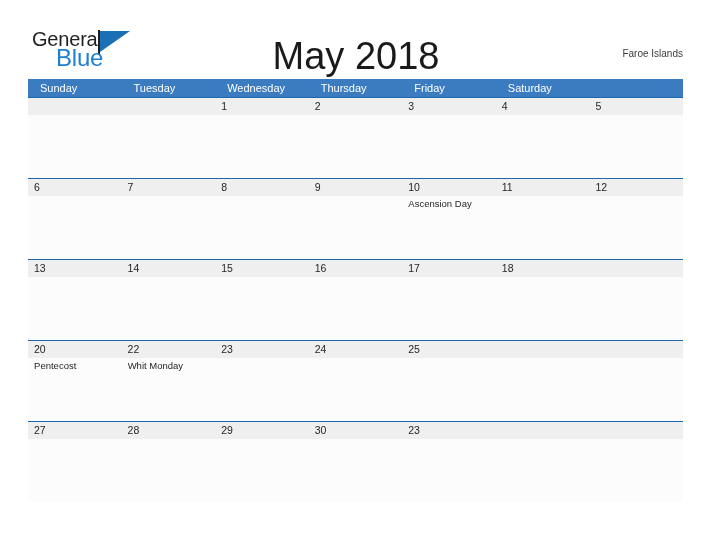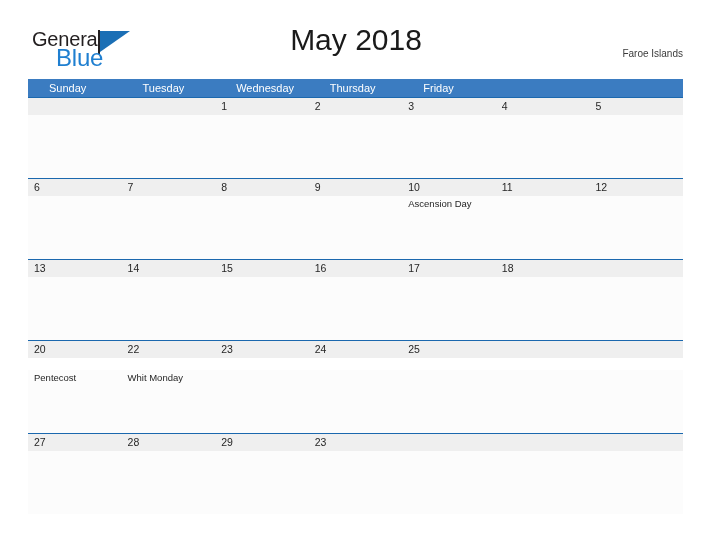--- a/index.html
+++ b/index.html
@@ -71,24 +71,24 @@
     left: 66px;
     top: 2px;
     width: 2px;
     height: 24px;
     background: #231f20;
   }
 
   .title {
     position: absolute;
     left: 0;
-    top: 22px;
+    top: 38px;
     width: 712px;
     text-align: center;
-    font-size: 30px;
+    font-size: 38px;
     color: #1a1a1a;
     font-weight: normal;
     line-height: 36px;
   }
 
   .locale {
     position: absolute;
     right: 29px;
     top: 45px;
     font-size: 10px;
@@ -108,21 +108,21 @@
   .dow-row {
     display: flex;
     width: 655px;
     height: 18px;
     background: #3b7cc1;
   }
   .dow-cell {
     width: 93.571px;
     height: 18px;
     box-sizing: border-box;
-    padding-left: 21px;
+    padding-left: 12px;
     color: #ffffff;
     font-size: 11px;
     line-height: 18px;
     white-space: nowrap;
     overflow: hidden;
   }
 
   .week {
     width: 655px;
   }
@@ -145,37 +145,38 @@
     font-size: 10.5px;
     color: #262626;
     line-height: 17px;
     white-space: nowrap;
     overflow: hidden;
   }
   .week-body {
     display: flex;
     width: 655px;
     background: #fcfcfc;
+    justify-content: flex-end;
   }
   .event-cell {
     width: 93.571px;
     box-sizing: border-box;
     padding-left: 6px;
     padding-top: 2px;
     font-size: 9.5px;
     color: #1f1f1f;
     line-height: 12px;
     overflow: hidden;
   }
 
   
   .h-w1 { height: 63px; }
   .h-w2 { height: 63px; }
   .h-w3 { height: 63px; }
-  .h-w4 { height: 63px; margin-top: 12px; }
+  .h-w4 { height: 63px; }
   .h-w5 { height: 63px; }
 </style>
 </head>
 <body>
 
 <div class="page">
 
   <div class="header">
 
     <div class="logo">
@@ -191,20 +192,21 @@
   </div>
 
   <div class="calendar">
 
     <div class="dow-row">
       <div class="dow-cell">Sunday</div>
       <div class="dow-cell">Tuesday</div>
       <div class="dow-cell">Wednesday</div>
       <div class="dow-cell">Thursday</div>
       <div class="dow-cell">Friday</div>
+      <div class="dow-cell">Saturday</div>
     </div>
 
     <div class="week">
       <div class="week-rule"></div>
       <div class="week-dates">
         <div class="date-cell"></div>
         <div class="date-cell"></div>
         <div class="date-cell">1</div>
         <div class="date-cell">2</div>
         <div class="date-cell">3</div>
@@ -284,20 +286,21 @@
         <div class="event-cell"></div>
       </div>
     </div>
 
     <div class="week">
       <div class="week-rule"></div>
       <div class="week-dates">
         <div class="date-cell">27</div>
         <div class="date-cell">28</div>
         <div class="date-cell">29</div>
+        <div class="date-cell">30</div>
         <div class="date-cell">23</div>
         <div class="date-cell"></div>
         <div class="date-cell"></div>
       </div>
       <div class="week-body h-w5">
         <div class="event-cell"></div>
         <div class="event-cell"></div>
         <div class="event-cell"></div>
         <div class="event-cell"></div>
         <div class="event-cell"></div>

